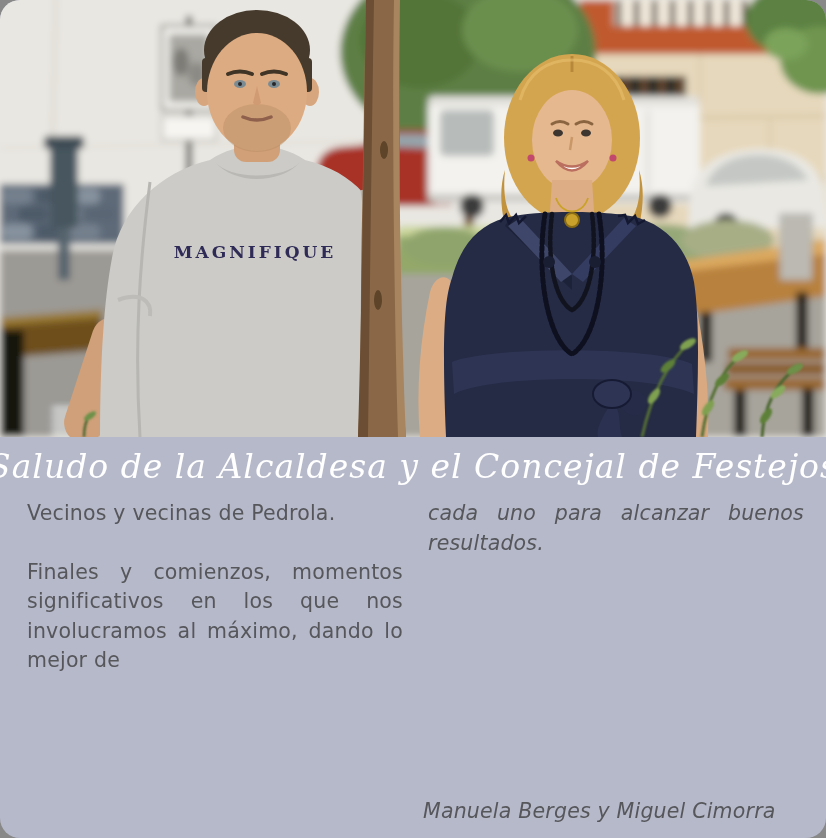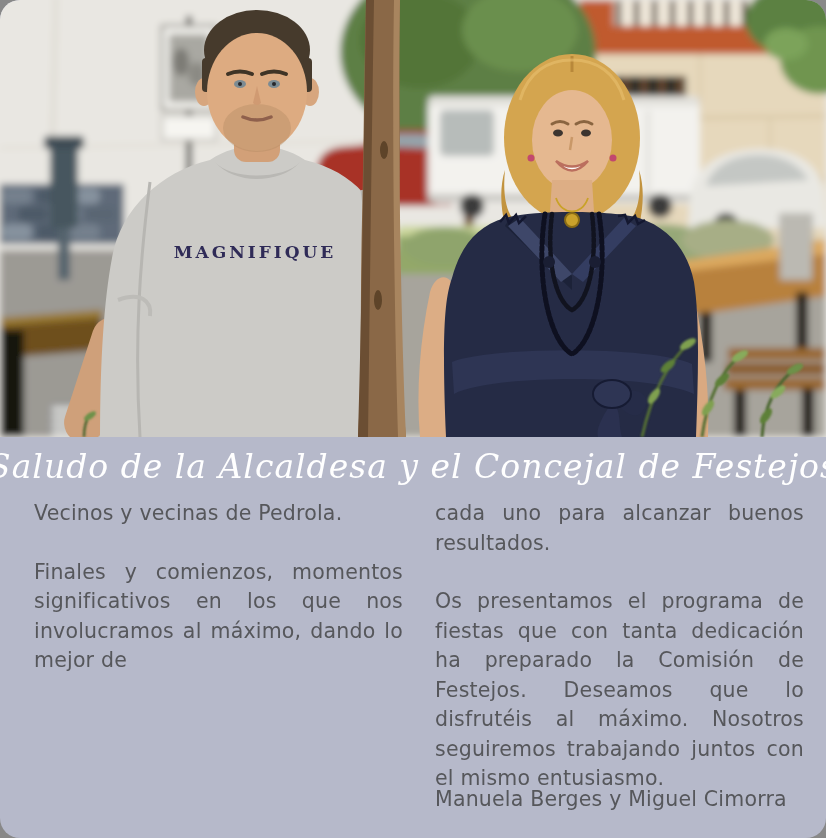--- a/index.html
+++ b/index.html
@@ -17,28 +17,28 @@
     margin:0;font-family:"DejaVu Serif","Liberation Serif",serif;
     font-style:italic;font-weight:400;font-size:33px;color:#ffffff;
     letter-spacing:1px;white-space:nowrap;
   }
   .article{
     display:flex;gap:20px;padding:4px 22px 0 22px;height:335px;
     overflow:hidden;
   }
   .col{flex:1 1 0;min-width:0;}
   .col p{
-    margin:0 0 29px 12px;
+    margin:0 0 29px 5px;
     font-size:20.5px;line-height:29.5px;color:#56575b;
     text-align:justify;hyphens:auto;-webkit-hyphens:auto;
     letter-spacing:.2px;
   }
-  .col-right{position:relative;}
+  .col-right{position:relative;font-style:italic;}
   .signature{
-    position:absolute;left:0;bottom:8px;margin:12px !important;
+    position:absolute;left:0;bottom:8px;margin:0 !important;
     text-align:left;white-space:nowrap;
   }
 </style>
 </head>
 <body>
 
 <div class="page">
 
   <div class="photo">
     <svg viewBox="0 0 826 437" width="826" height="437">
@@ -286,19 +286,18 @@
       <h1>Saludo de la Alcaldesa y el Concejal de Festejos</h1>
     </div>
 
     <div class="article">
       <div class="col col-left">
         <p>Vecinos y vecinas de Pedrola.</p>
         <p>Finales y comienzos, momentos significativos en los que nos involucramos al máximo, dando lo mejor de</p>
       </div>
       <div class="col col-right">
         <p>cada uno para alcanzar buenos resultados.</p>
-        <p>Os presentamos el programa de fiestas que con tanta dedicación ha preparado la Comisión de Festejos. Deseamos que lo disfrutéis al máximo.  Nosotros seguiremos trabajando juntos con el mismo entusiasmo.</p>
         <p class="signature">Manuela Berges y Miguel Cimorra</p>
       </div>
     </div>
 
   </div>
 </div>
 
 </body></html>

